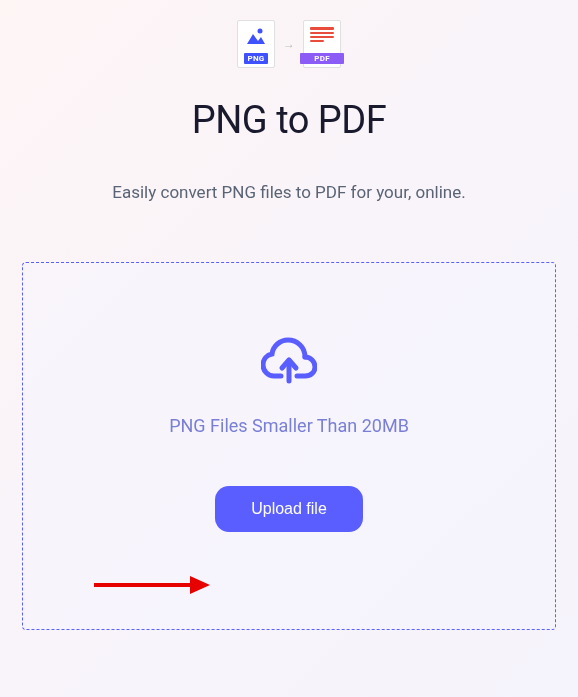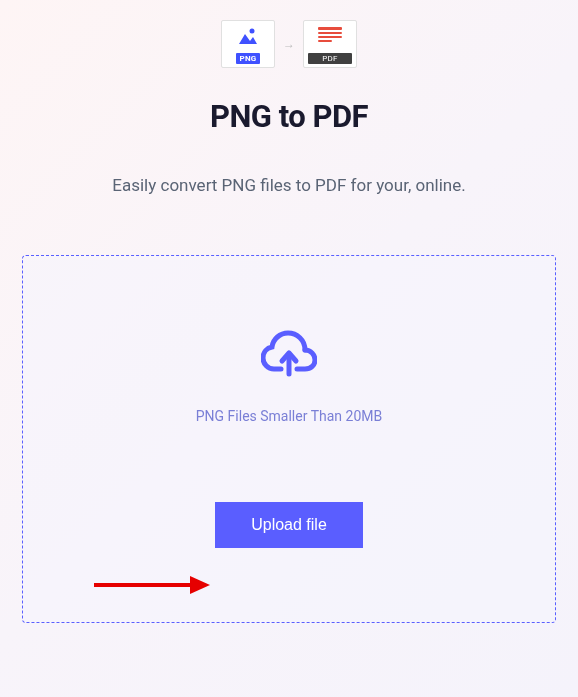--- a/index.html
+++ b/index.html
@@ -20,21 +20,21 @@
       padding-top: 20px;
     }
     .file-icons {
       display: flex;
       align-items: center;
       justify-content: center;
       gap: 6px;
       margin-bottom: 30px;
     }
     .file-icon-box {
-      width: 54px;
+      width: 38px;
       height: 48px;
       background: #fff;
       border: 1px solid #e0e0e0;
       border-radius: 2px;
       position: relative;
       display: flex;
       flex-direction: column;
       align-items: center;
       justify-content: space-between;
       padding: 4px 3px 3px 3px;
@@ -68,36 +68,36 @@
       background: #e74c3c;
       border-radius: 1px;
     }
     .pdf-line.thick {
       height: 3px;
     }
     .pdf-line.short {
       width: 60%;
     }
     .pdf-badge {
-      background: #404040;
+      background: #8b5cf6;
       color: #fff;
       font-size: 8px;
-      font-weight: normal;
+      font-weight: bold;
       padding: 1px 14px;
       border-radius: 1px;
       letter-spacing: 0.3px;
     }
     .arrow-between {
       color: #bbb;
       font-size: 12px;
       margin: 0 2px;
     }
     .page-title {
-      font-size: 31px;
-      font-weight: 700;
+      font-size: 38px;
+      font-weight: 400;
       color: #1a1a2e;
       margin-bottom: 40px;
       letter-spacing: -0.5px;
     }
     .subtitle {
       font-size: 17px;
       color: #5a6475;
       margin-bottom: 60px;
     }
     .upload-zone {
@@ -114,34 +114,33 @@
       margin-bottom: 30px;
       display: flex;
       justify-content: center;
     }
     .drag-text {
       font-size: 19px;
       color: #4a4a6a;
       margin-bottom: 18px;
     }
     .file-hint {
-      font-size: 14px;
+      font-size: 18px;
       color: #7a7fd6;
       margin-bottom: 50px;
     }
     .upload-btn {
       background: #5a5eff;
       color: #fff;
       border: none;
       padding: 14px 36px;
       font-size: 16px;
-      border-radius: 0;
+      border-radius: 14px;
       cursor: pointer;
       font-weight: 500;
-      margin-top: 28px;
     }
     .annotation-arrow {
       position: absolute;
       left: 92px;
       top: 573px;
       width: 120px;
       height: 24px;
       pointer-events: none;
     }
   </style>

